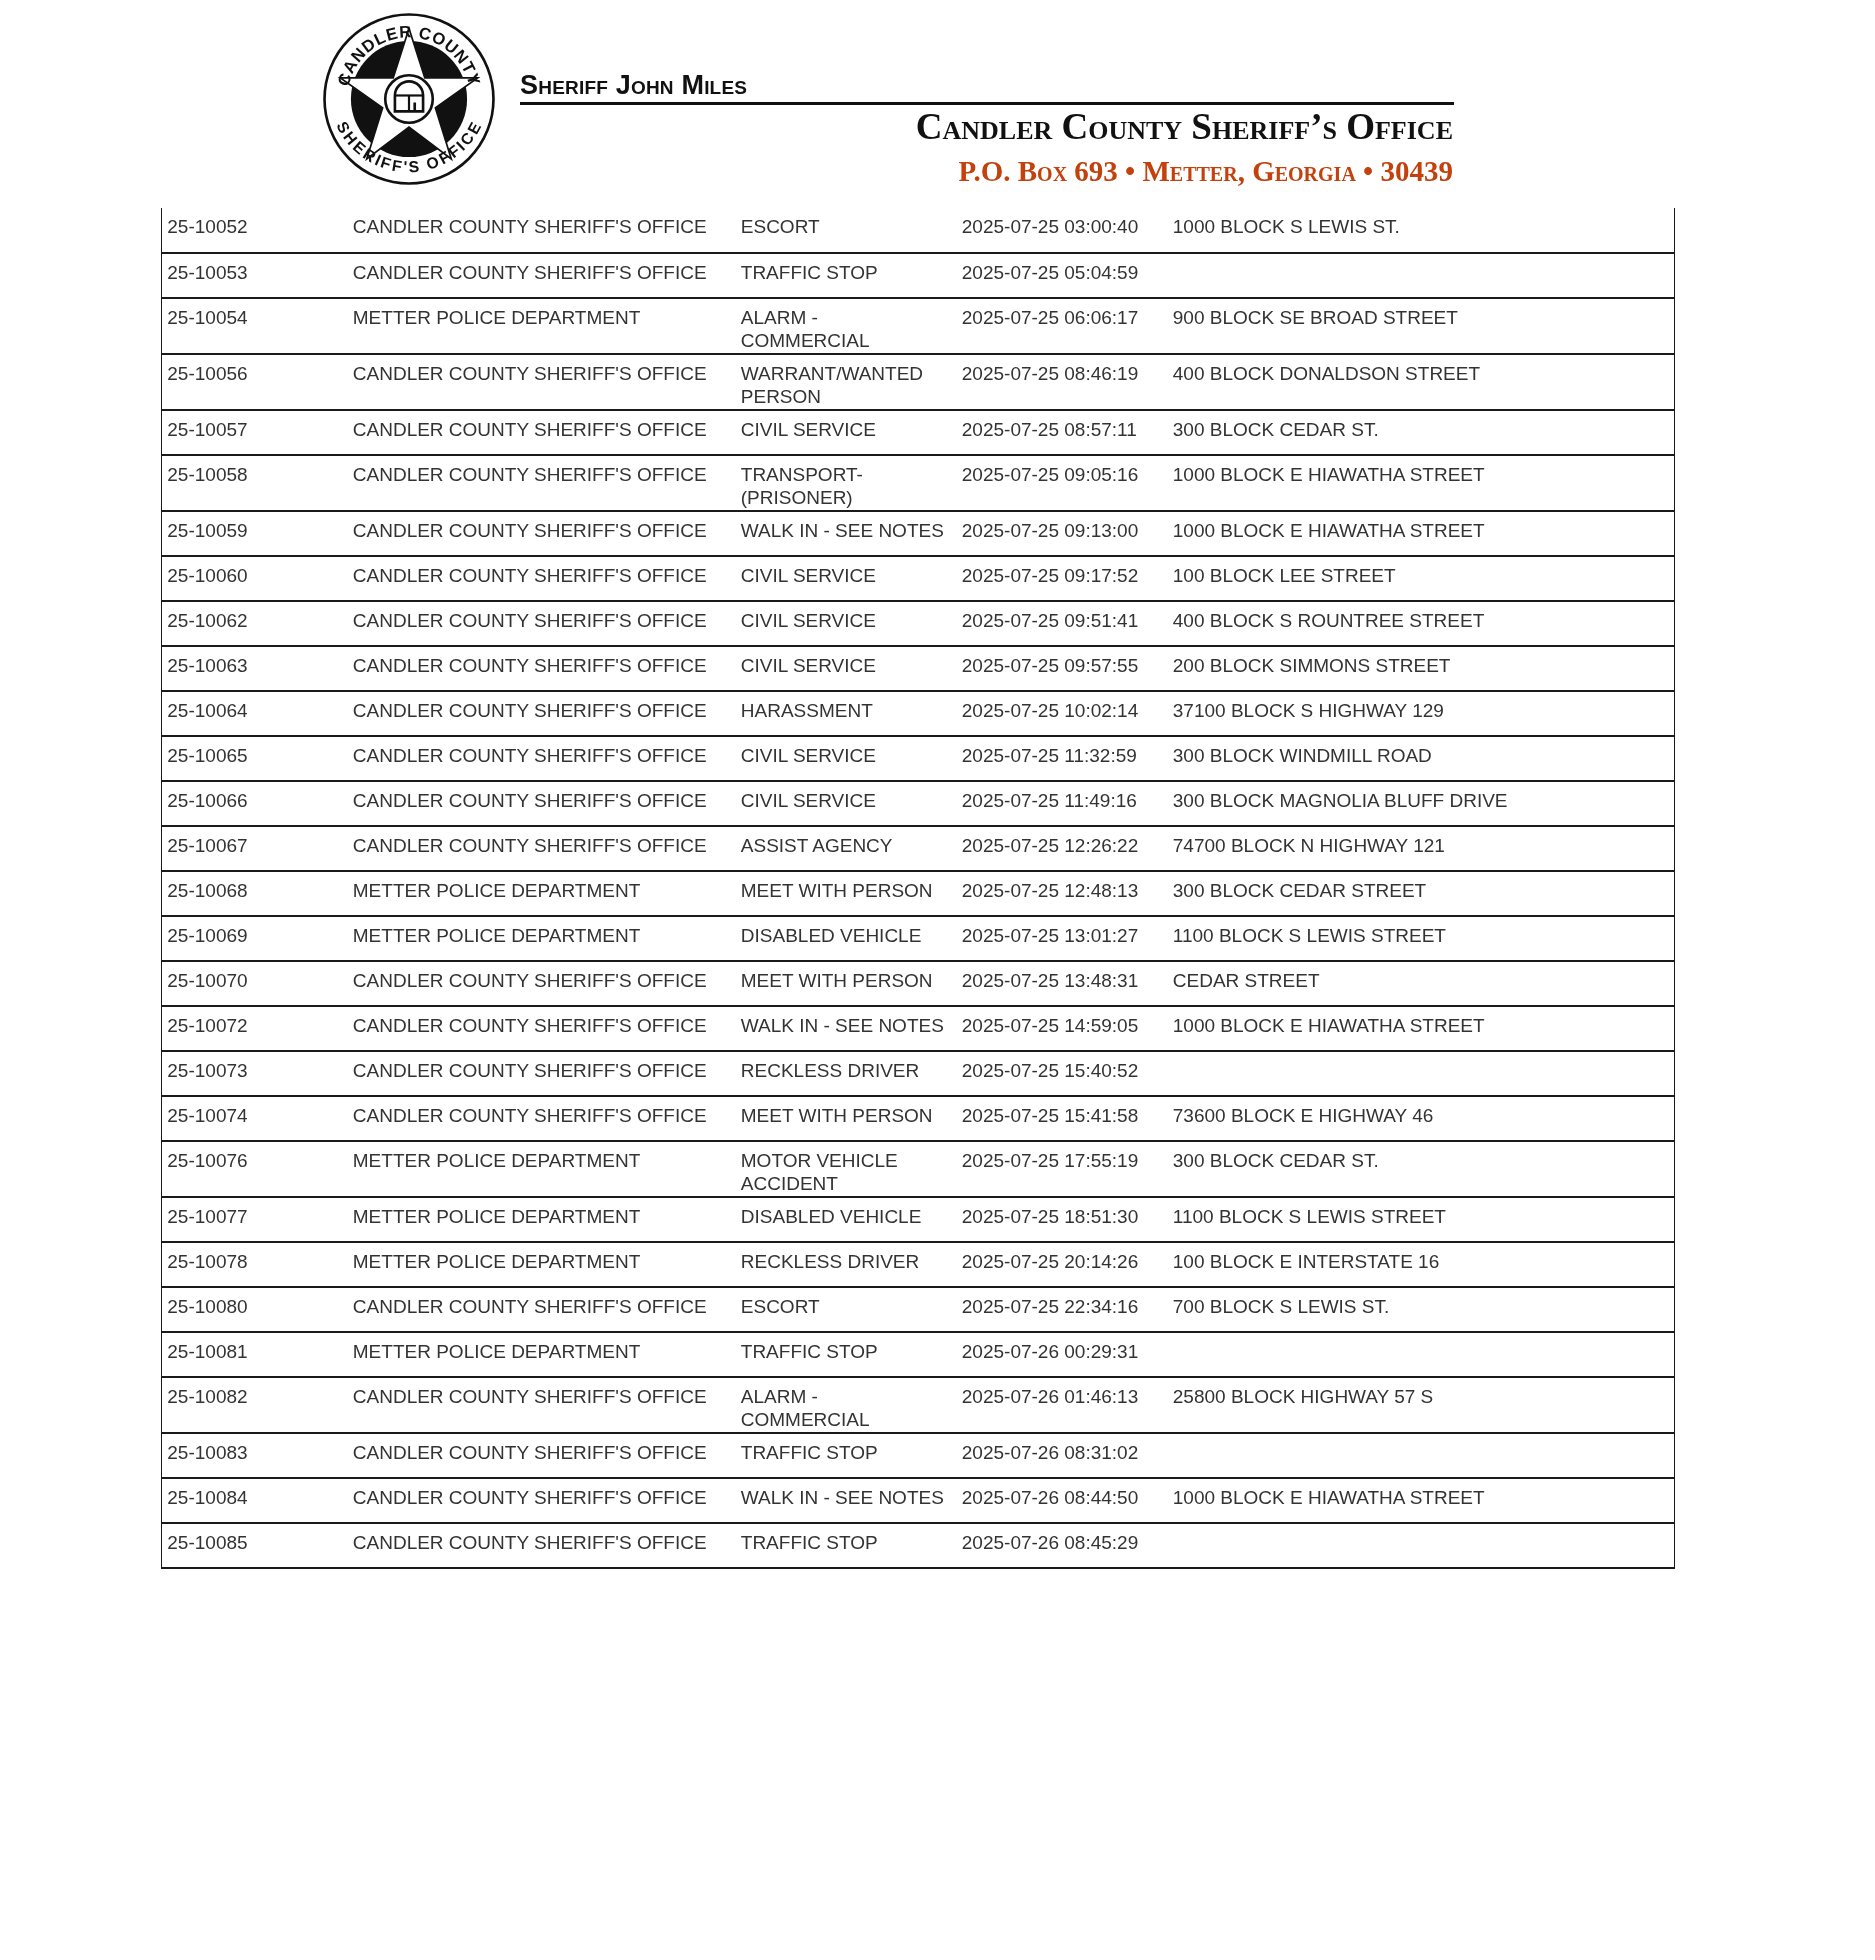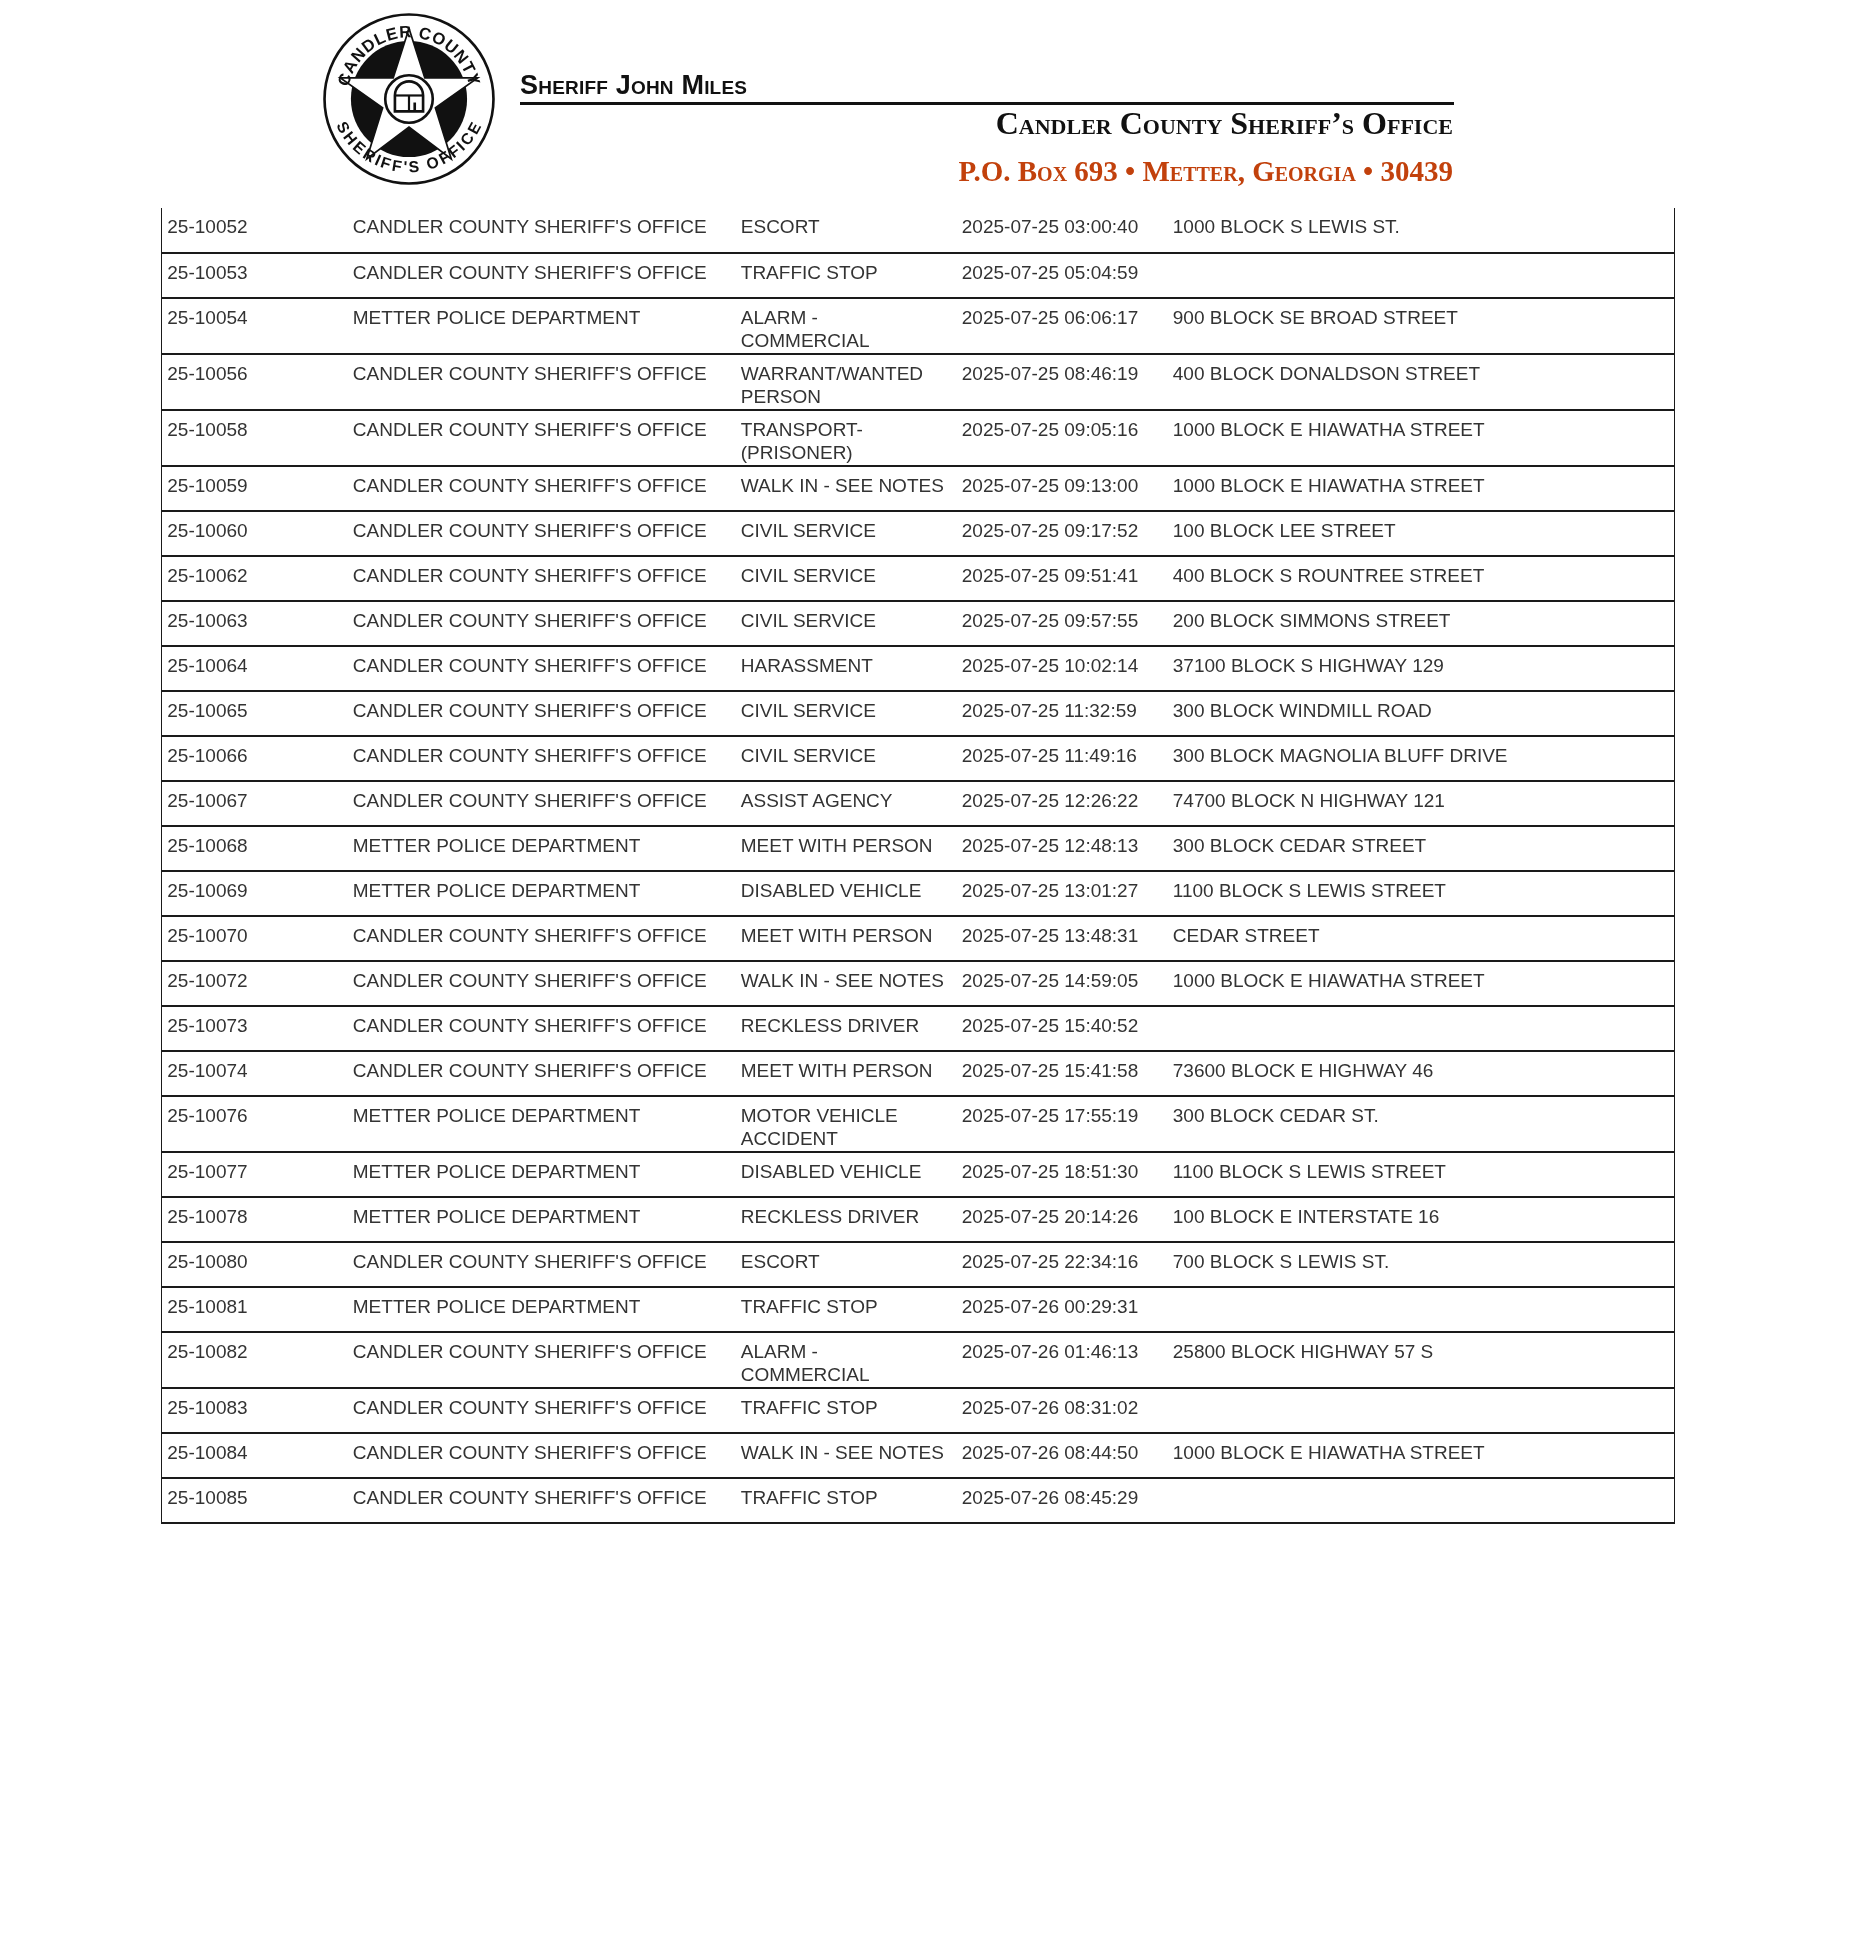--- a/index.html
+++ b/index.html
@@ -48,21 +48,21 @@
       width: 934px;
       height: 2.7px;
       background: #111;
     }
     .office-name {
       position: absolute;
       right: 423px;
       top: 105px;
       font-family: "Liberation Serif", serif;
       font-weight: bold;
-      font-size: 32px;
+      font-size: 37px;
       font-variant: small-caps;
       color: #111;
       white-space: nowrap;
     }
     .office-address {
       position: absolute;
       right: 423px;
       top: 135px;
       font-family: "Liberation Serif", serif;
       font-weight: bold;
@@ -174,20 +174,27 @@
         <td class="addr-cell">900 BLOCK SE BROAD STREET</td>
       </tr>
       <tr>
         <td class="id-cell">25-10056</td>
         <td class="agency-cell">CANDLER COUNTY SHERIFF'S OFFICE</td>
         <td class="type-cell">WARRANT/WANTED PERSON</td>
         <td class="date-cell">2025-07-25 08:46:19</td>
         <td class="addr-cell">400 BLOCK DONALDSON STREET</td>
       </tr>
       <tr>
+        <td class="id-cell">25-10057</td>
+        <td class="agency-cell">CANDLER COUNTY SHERIFF'S OFFICE</td>
+        <td class="type-cell">CIVIL SERVICE</td>
+        <td class="date-cell">2025-07-25 08:57:11</td>
+        <td class="addr-cell">300 BLOCK CEDAR ST.</td>
+      </tr>
+      <tr>
         <td class="id-cell">25-10058</td>
         <td class="agency-cell">CANDLER COUNTY SHERIFF'S OFFICE</td>
         <td class="type-cell">TRANSPORT- (PRISONER)</td>
         <td class="date-cell">2025-07-25 09:05:16</td>
         <td class="addr-cell">1000 BLOCK E HIAWATHA STREET</td>
       </tr>
       <tr>
         <td class="id-cell">25-10059</td>
         <td class="agency-cell">CANDLER COUNTY SHERIFF'S OFFICE</td>
         <td class="type-cell">WALK IN - SEE NOTES</td>

